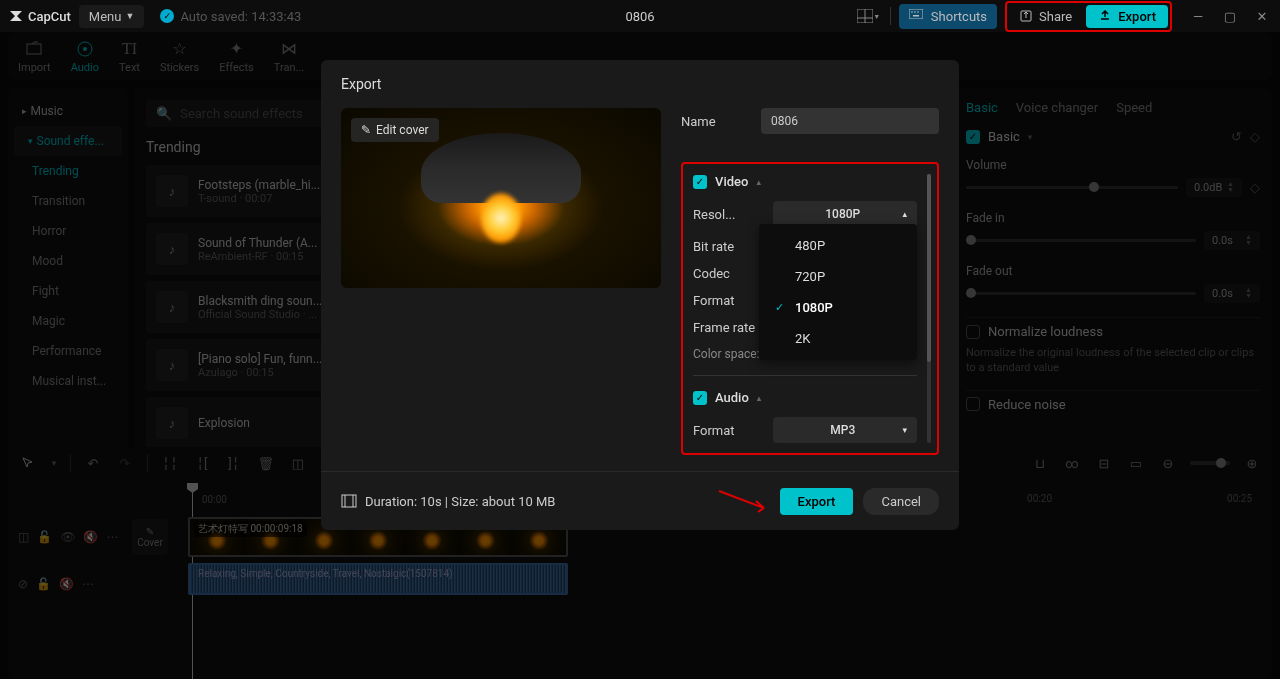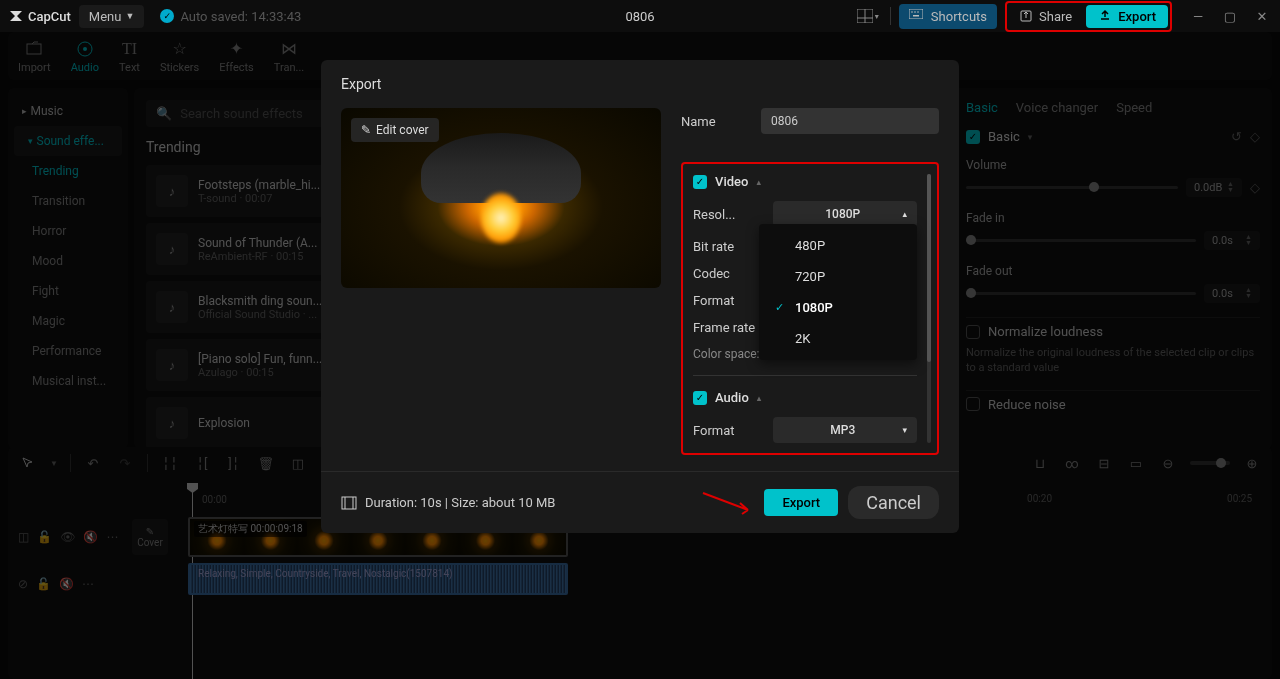--- a/index.html
+++ b/index.html
@@ -111,21 +111,21 @@
 .colorspace-row{color:#888;font-size:12px}
 .colorspace-row .val{color:#aaa}
 .scrollbar{position:absolute;right:6px;top:10px;bottom:10px;width:4px;background:#333;border-radius:2px}
 .scrollbar-thumb{position:absolute;top:0;width:100%;height:70%;background:#555;border-radius:2px}
 .hr-line{height:1px;background:#333;margin:2px 20px 2px 0}
 .modal-footer{padding:14px 20px;display:flex;align-items:center;gap:10px;border-top:1px solid #2a2a2a}
 .duration-info{color:#ccc;font-size:13px;display:flex;align-items:center;gap:8px}
 .footer-spacer{flex:1}
 .arrow-annotation{color:#d00;font-size:24px;position:absolute;right:180px;bottom:18px;transform:rotate(15deg)}
 .export-final{background:#00c2cb;color:#000;padding:6px 18px;border-radius:4px;font-size:13px;font-weight:500}
-.cancel-btn{background:#2a2a2a;color:#ccc;padding:6px 18px;border-radius:12px;font-size:18px}
+.cancel-btn{background:#2a2a2a;color:#ccc;padding:6px 18px;border-radius:12px;font-size:13px}
 svg{display:block}
 </style>
 </head>
 <body>
 
 <div class="topbar">
   <div class="logo">
     <span class="logo-icon">
       <svg width="16" height="16" viewBox="0 0 16 16">
           <path fill="#ddd" d="M2 3h12l-5 5 5 5H2l5-5z"></path>

